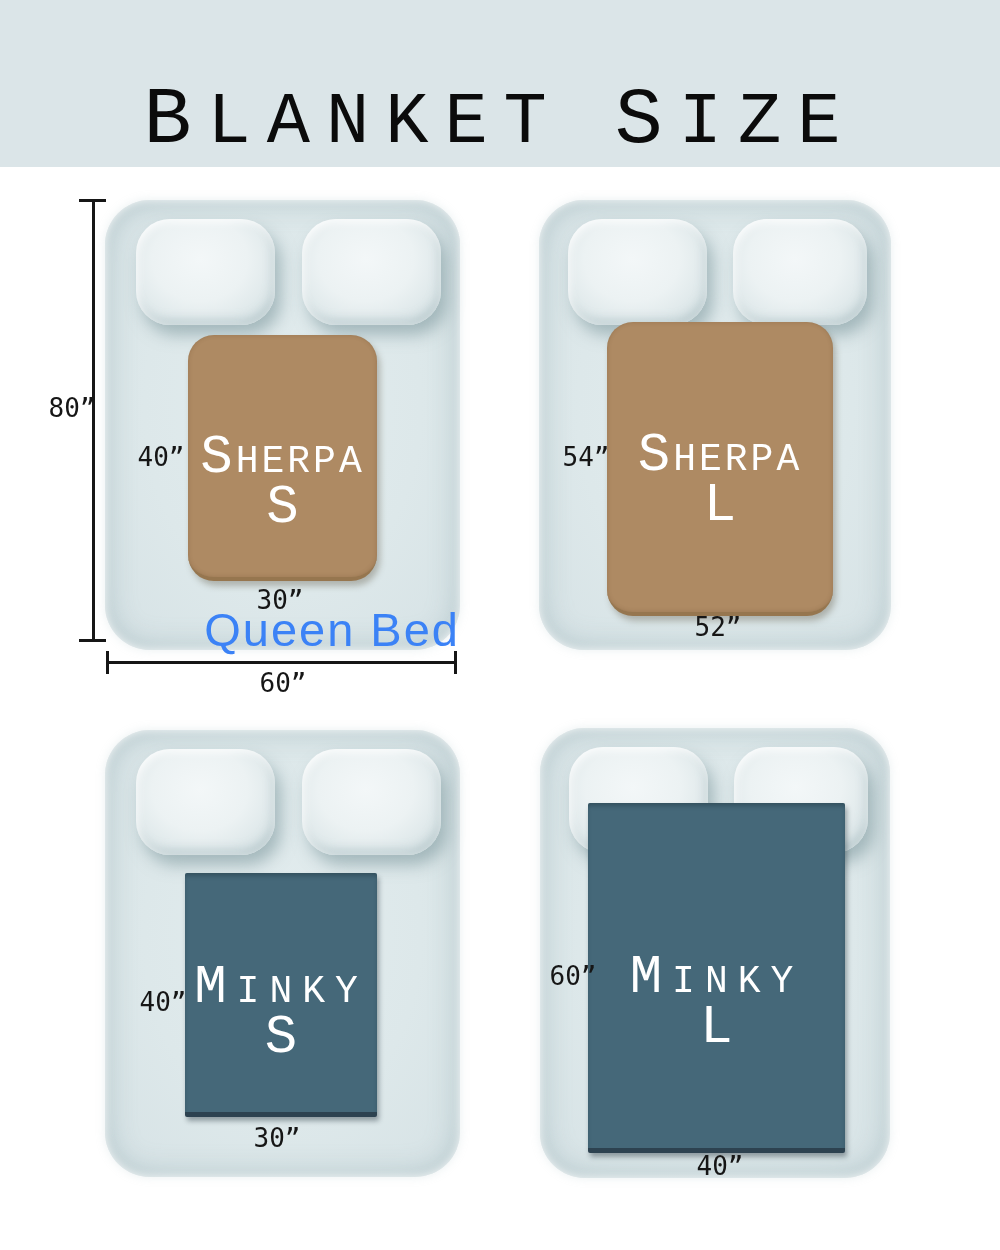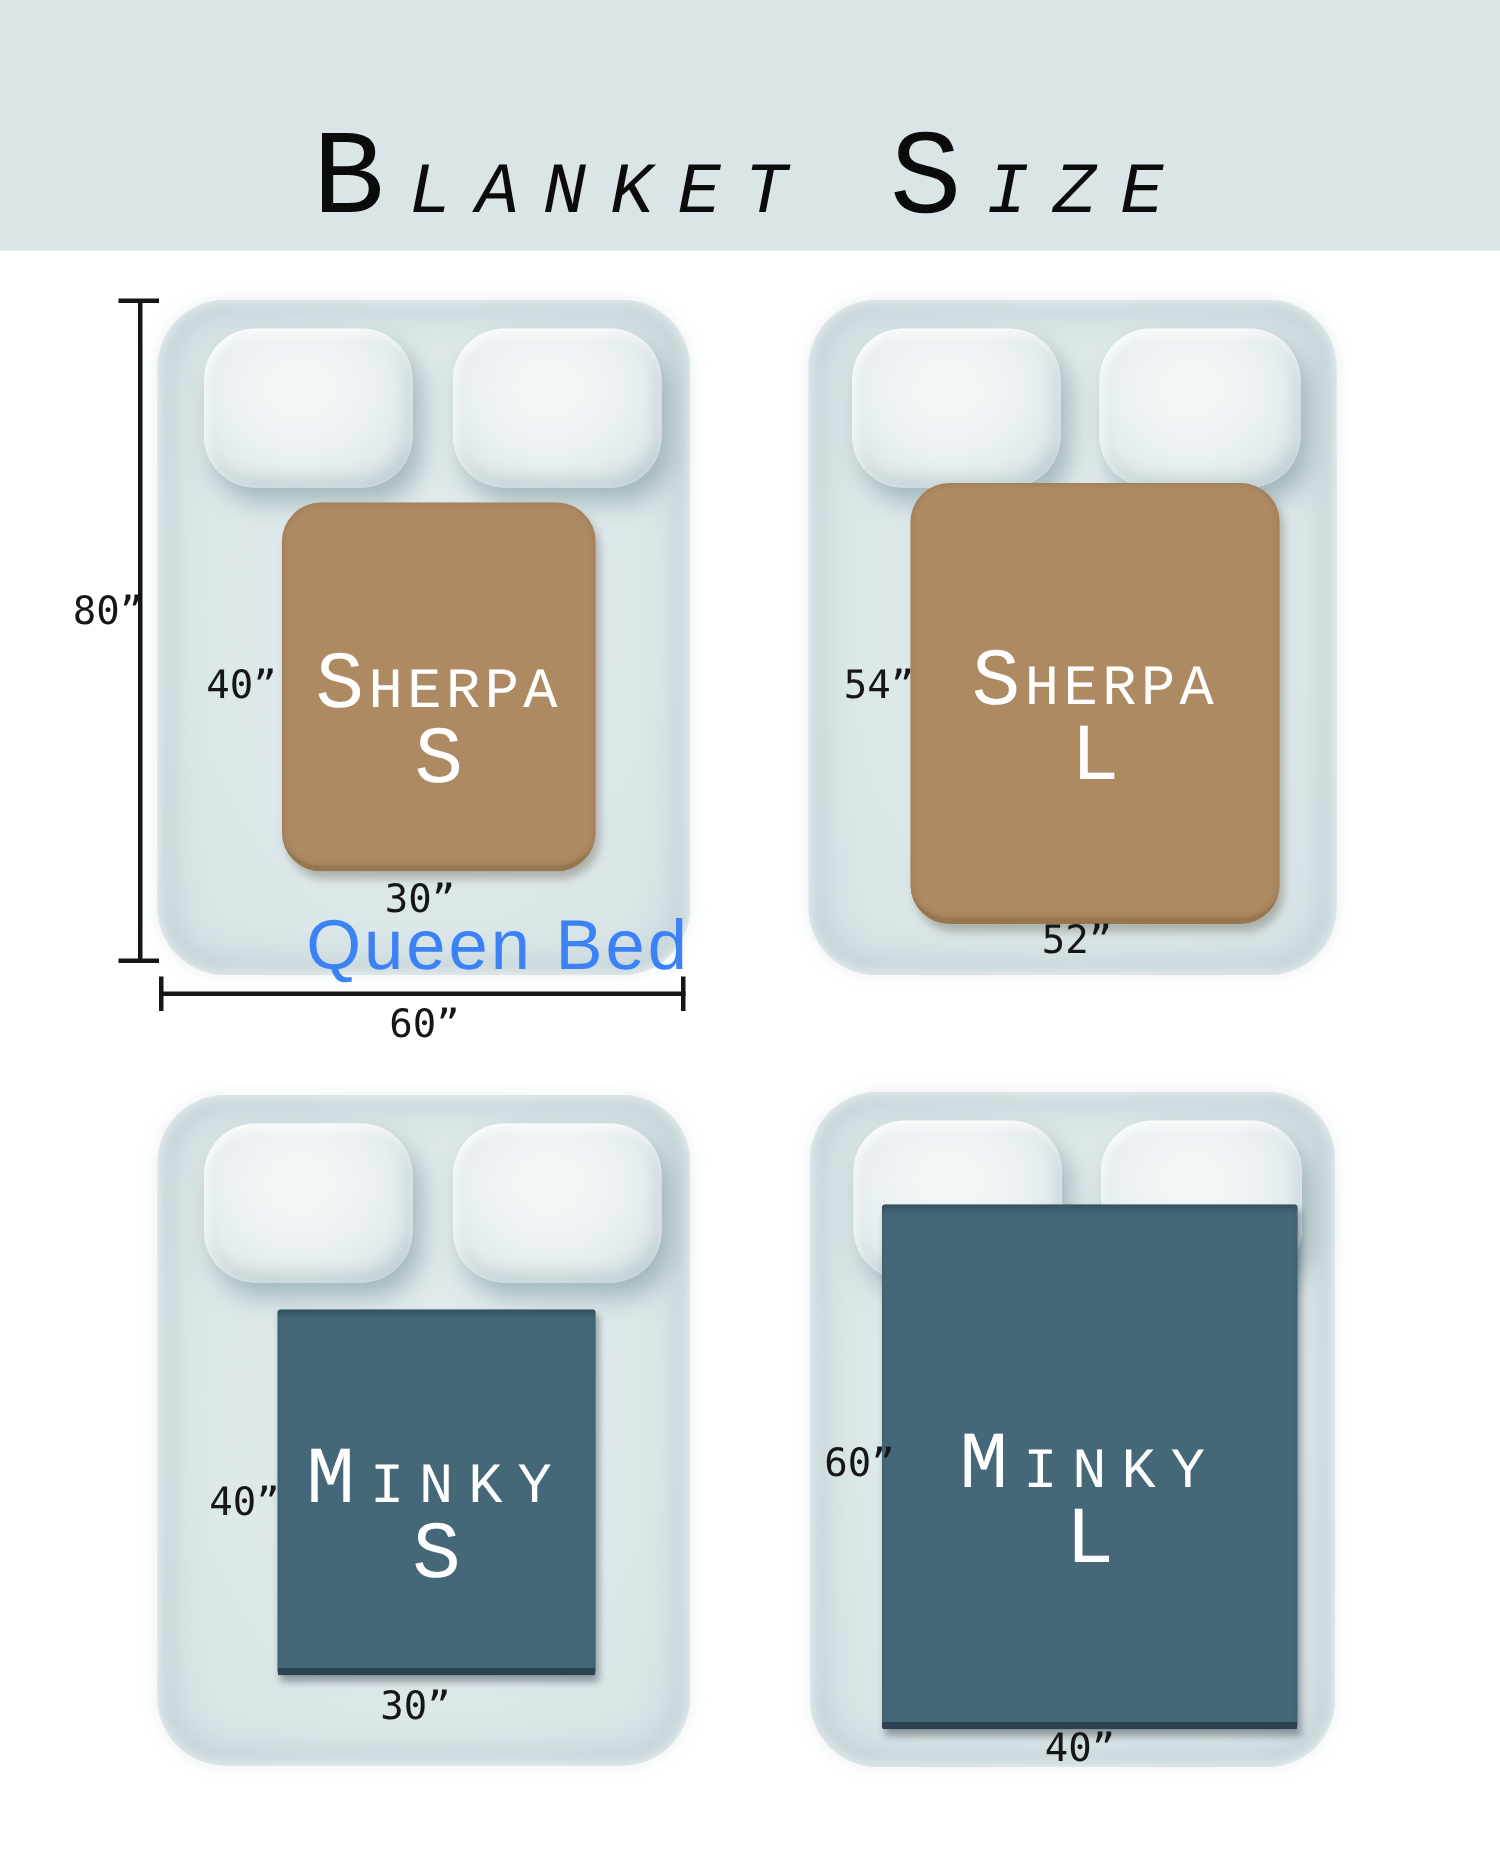--- a/index.html
+++ b/index.html
@@ -21,21 +21,21 @@
   }
   .title {
     position: absolute;
     left: 0; right: 0; bottom: 6px;
     text-align: center;
     color: #0b0b0b;
     white-space: nowrap;
     line-height: 1;
   }
   .title .big   { font-size: 80px; letter-spacing: 16px; }
-  .title .small { font-size: 48px; letter-spacing: 16px; font-style: italic; }
+  .title .small { font-size: 72px; letter-spacing: 16px; }
   .title .word-gap { display: inline-block; width: 52px; }
 
   
   .bed {
     position: absolute;
     background: radial-gradient(ellipse at 50% 46%, #e2ecee 0%, #dde8ea 55%, #d6e2e5 100%);
     border-radius: 45px;
     box-shadow: inset 0 0 10px rgba(255,255,255,0.9),
                 inset 0 0 30px rgba(120,150,158,0.45),
                 0 0 10px rgba(170,195,200,0.25);
@@ -54,21 +54,21 @@
     box-shadow: 6px 10px 16px rgba(105,135,142,0.5),
                 inset 2px 3px 8px rgba(255,255,255,0.9),
                 inset -3px -6px 10px rgba(140,165,172,0.35);
   }
   .pillow-left  { left: 31px; }
   .pillow-right { left: 197px; }
   #bed-sherpa-l .pillow-left,  #bed-minky-l .pillow-left  { left: 29px; }
   #bed-sherpa-l .pillow-right, #bed-minky-l .pillow-right { left: 194px; width: 134px; }
 
   
-  .blanket { position: absolute; color: #ffffff; padding-left: 20px; }
+  .blanket { position: absolute; color: #ffffff; }
   .blanket.sherpa {
     background: #ae8a63;
     border-radius: 26px;
     border-bottom: 4px solid #96764f;
     box-shadow: 3px 5px 6px rgba(90,80,60,0.35), inset 0 0 4px rgba(90,60,30,0.25);
   }
   .blanket.minky {
     background: #456879;
     border-radius: 2px;
     border-bottom: 5px solid #2d4250;

